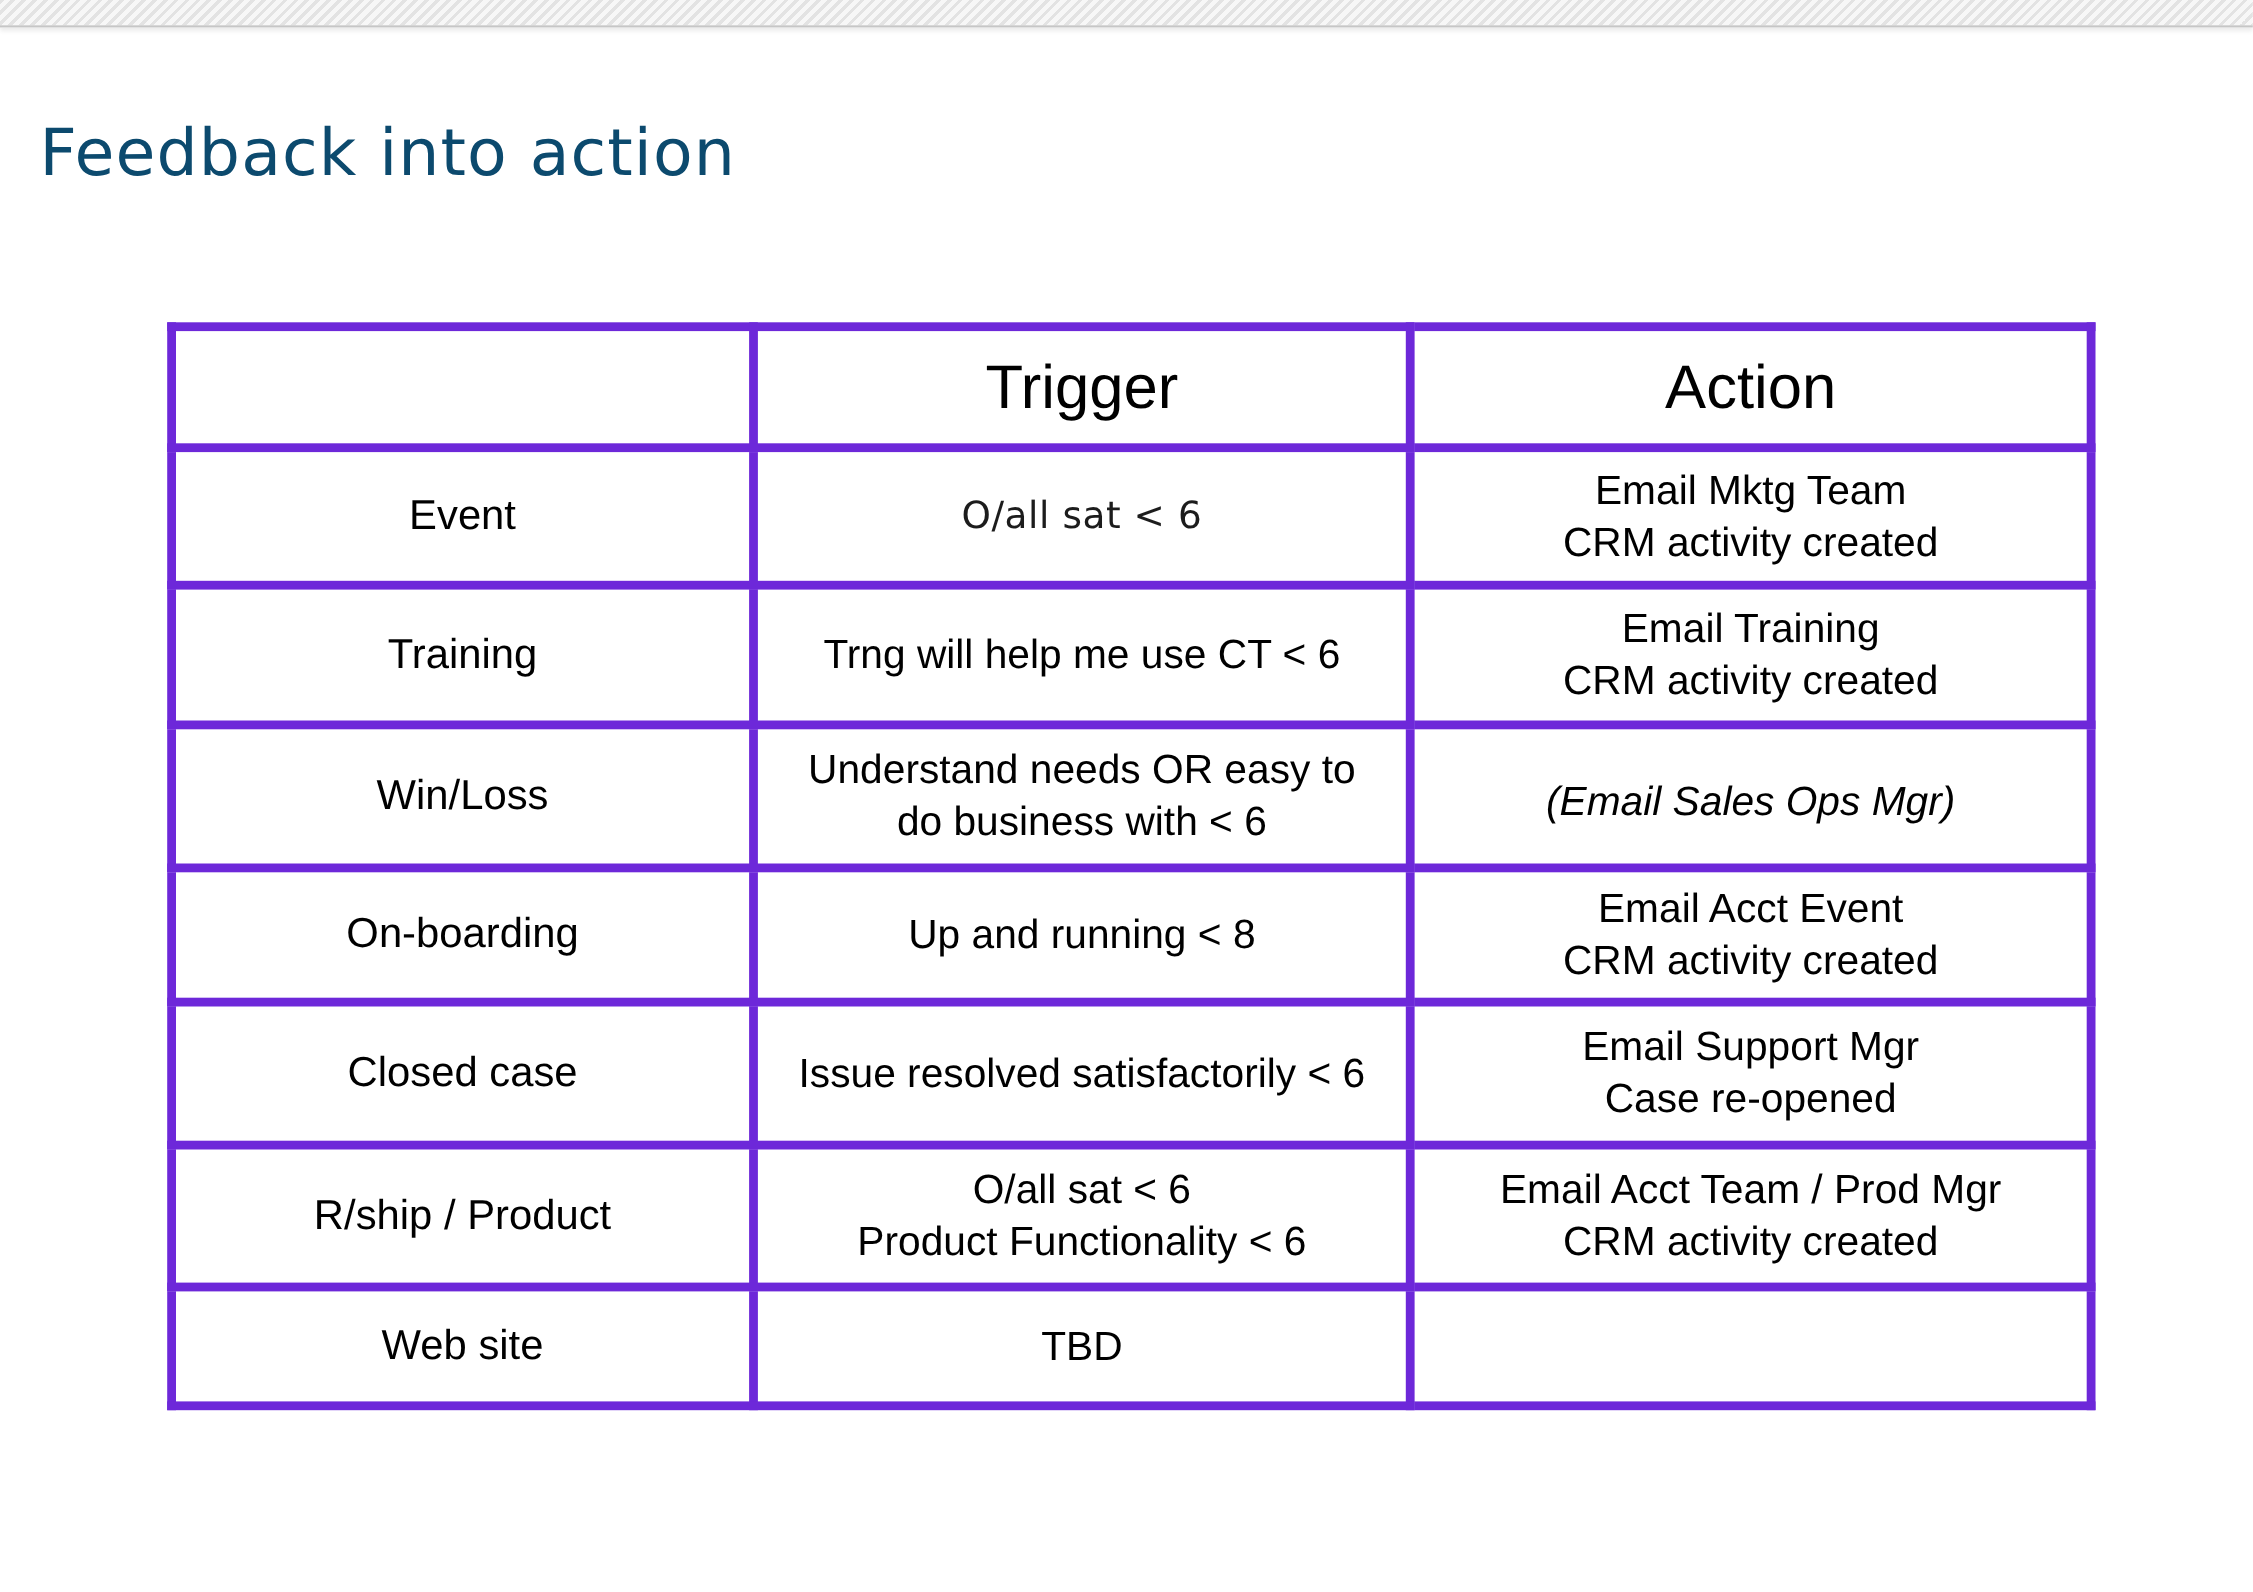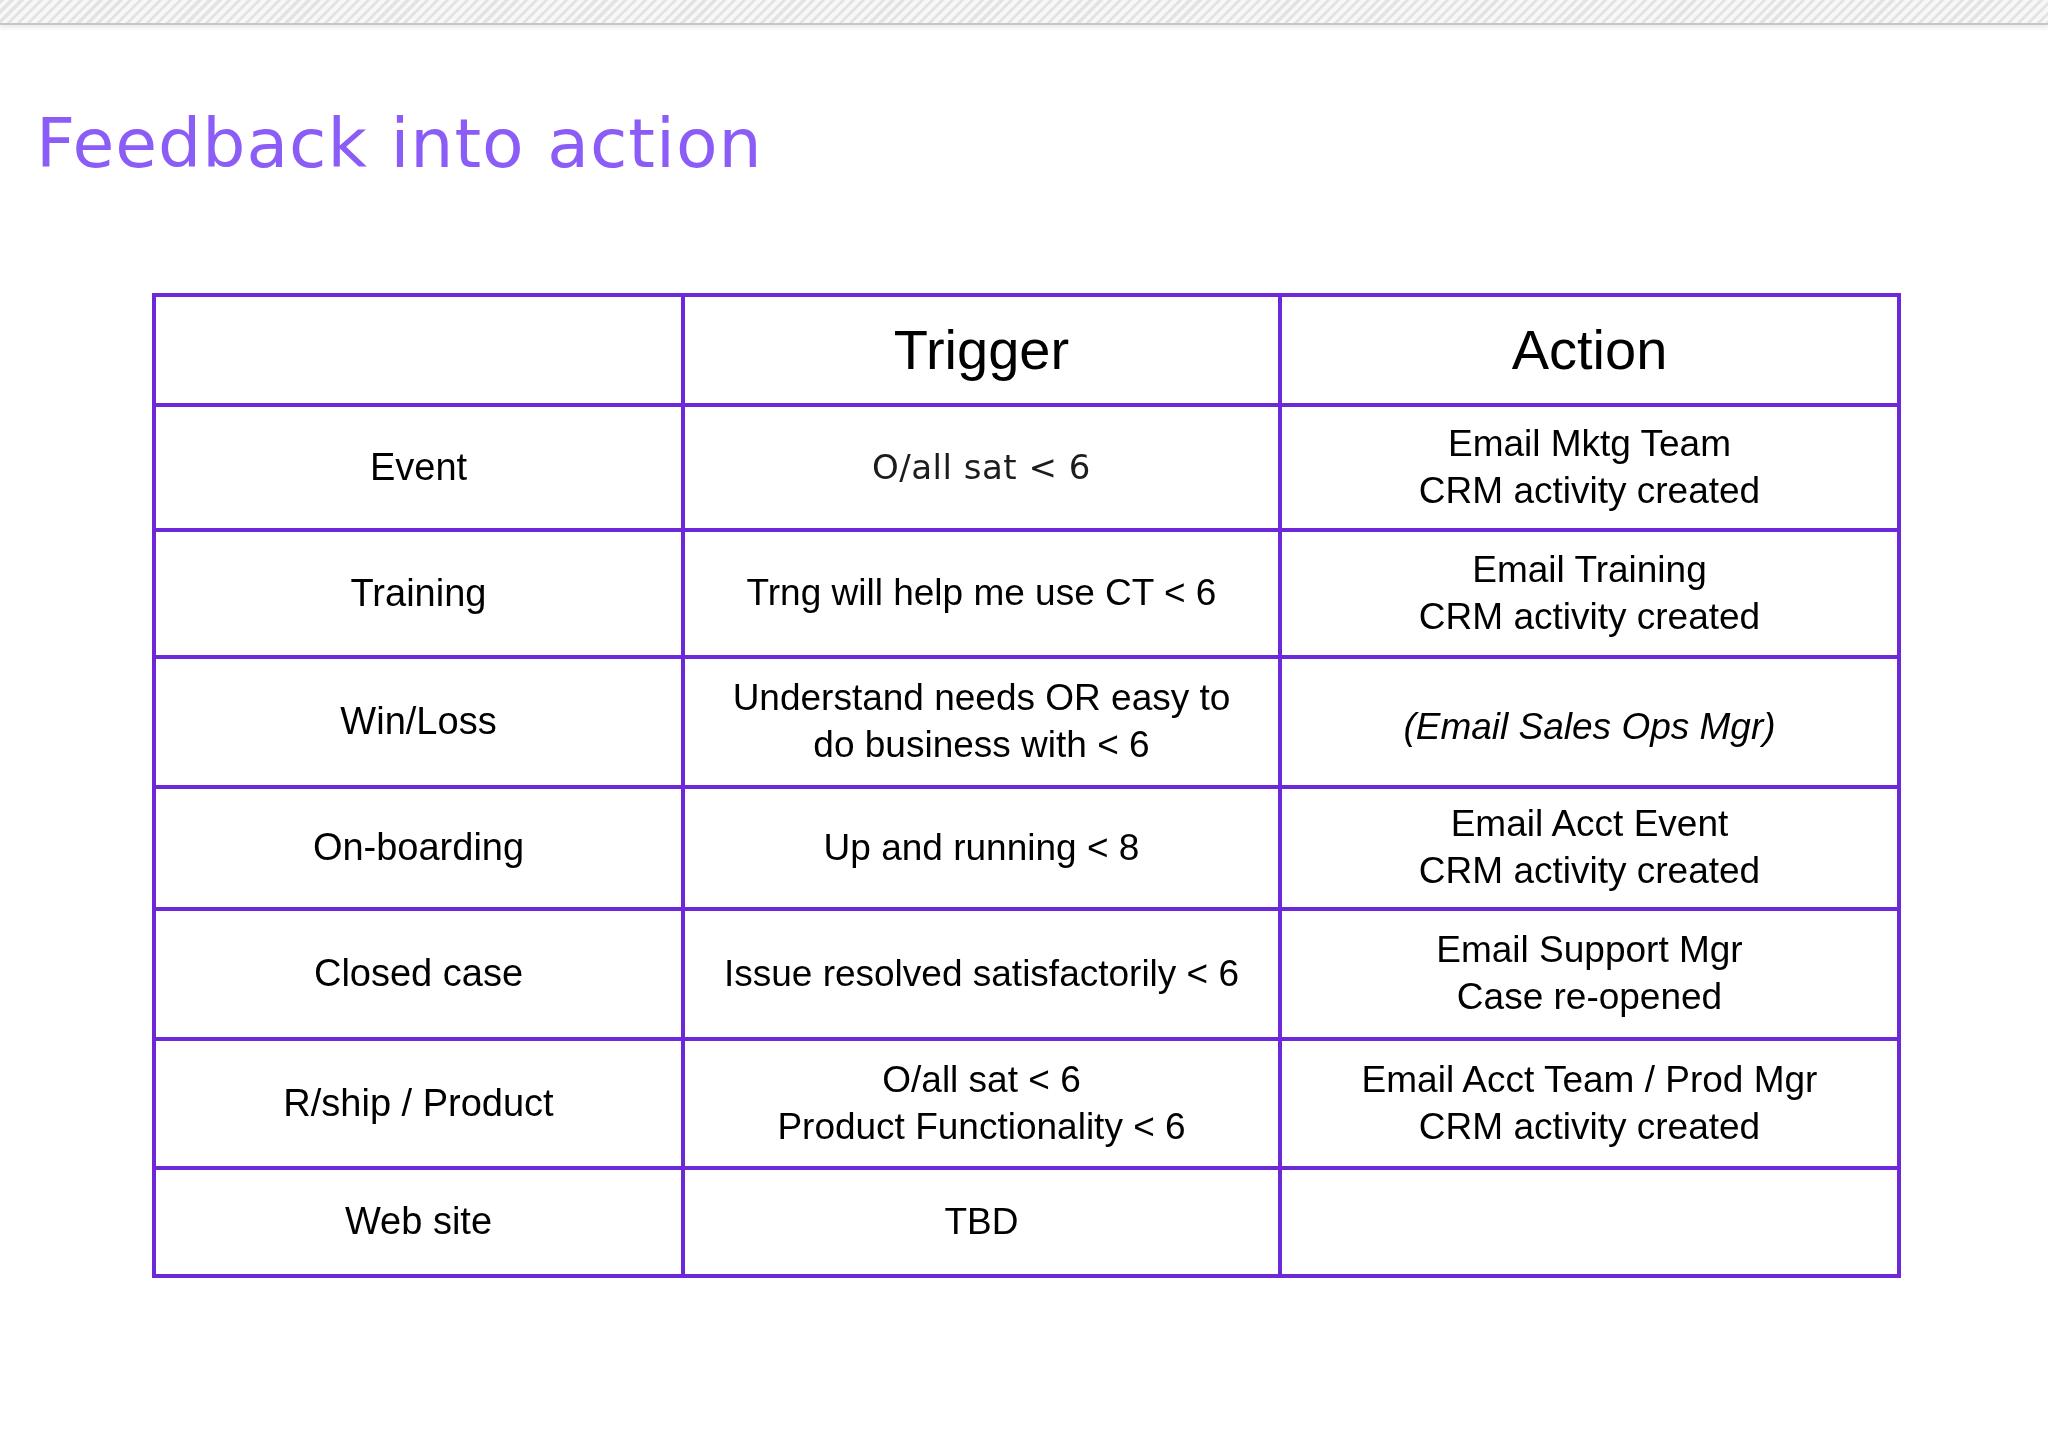--- a/index.html
+++ b/index.html
@@ -16,34 +16,34 @@
   .top-band {
     position: absolute; left: 0; top: 0; width: 2048px; height: 23px;
     background: repeating-linear-gradient(135deg, #e3e3e3 0 3px, #f7f7f7 3px 7px);
     border-bottom: 2px solid #c6c6c6;
     box-shadow: 0 3px 4px rgba(0,0,0,0.08);
   }
 
   .slide-title {
     position: absolute; left: 36px; top: 104px;
     font-family: "DejaVu Sans", sans-serif;
-    font-size: 68px; font-weight: 400;
+    font-size: 59px; font-weight: 400;
     letter-spacing: 1px;
-    color: #8b5cf6;
+    color: #0c4a6e;
     white-space: nowrap;
   }
 
   table.grid {
     position: absolute; left: 152px; top: 293px;
     border-collapse: collapse;
     table-layout: fixed;
     width: 1745px;
   }
   table.grid td, table.grid th {
-    border: 4px solid #6d28d9;
+    border: 8px solid #6d28d9;
     padding: 0;
     vertical-align: middle;
     font-weight: normal;
     background: #ffffff;
   }
   col.c-label   { width: 529px; }
   col.c-trigger { width: 597px; }
   col.c-action  { width: 619px; }
 
   tr.r-header { height: 110px; }

